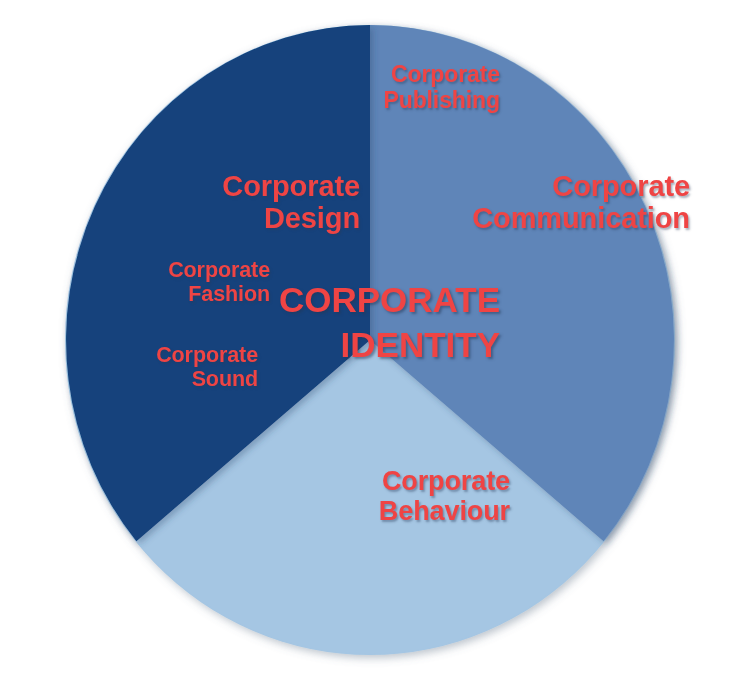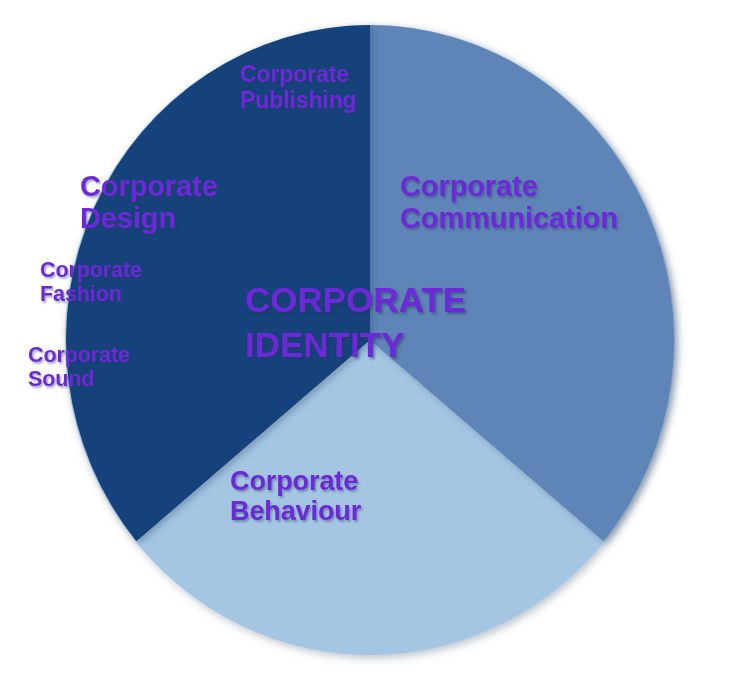--- a/index.html
+++ b/index.html
@@ -27,23 +27,23 @@
     position: absolute;
     left: 0;
     top: 0;
     width: 737px;
     height: 675px;
   }
 
   
   .label {
     position: absolute;
-    color: #6d28d9;
+    color: #ef4444;
     font-weight: bold;
-    text-align: left;
+    text-align: right;
     line-height: 1.12;
     letter-spacing: -0.1px;
     text-shadow: 1.5px 1.5px 2.2px rgba(40,60,90,0.42);
     white-space: pre-line;
     pointer-events: none;
     font-family: "Liberation Sans", "DejaVu Sans", sans-serif;
   }
 
   .label-publishing {
     left: 240px;

